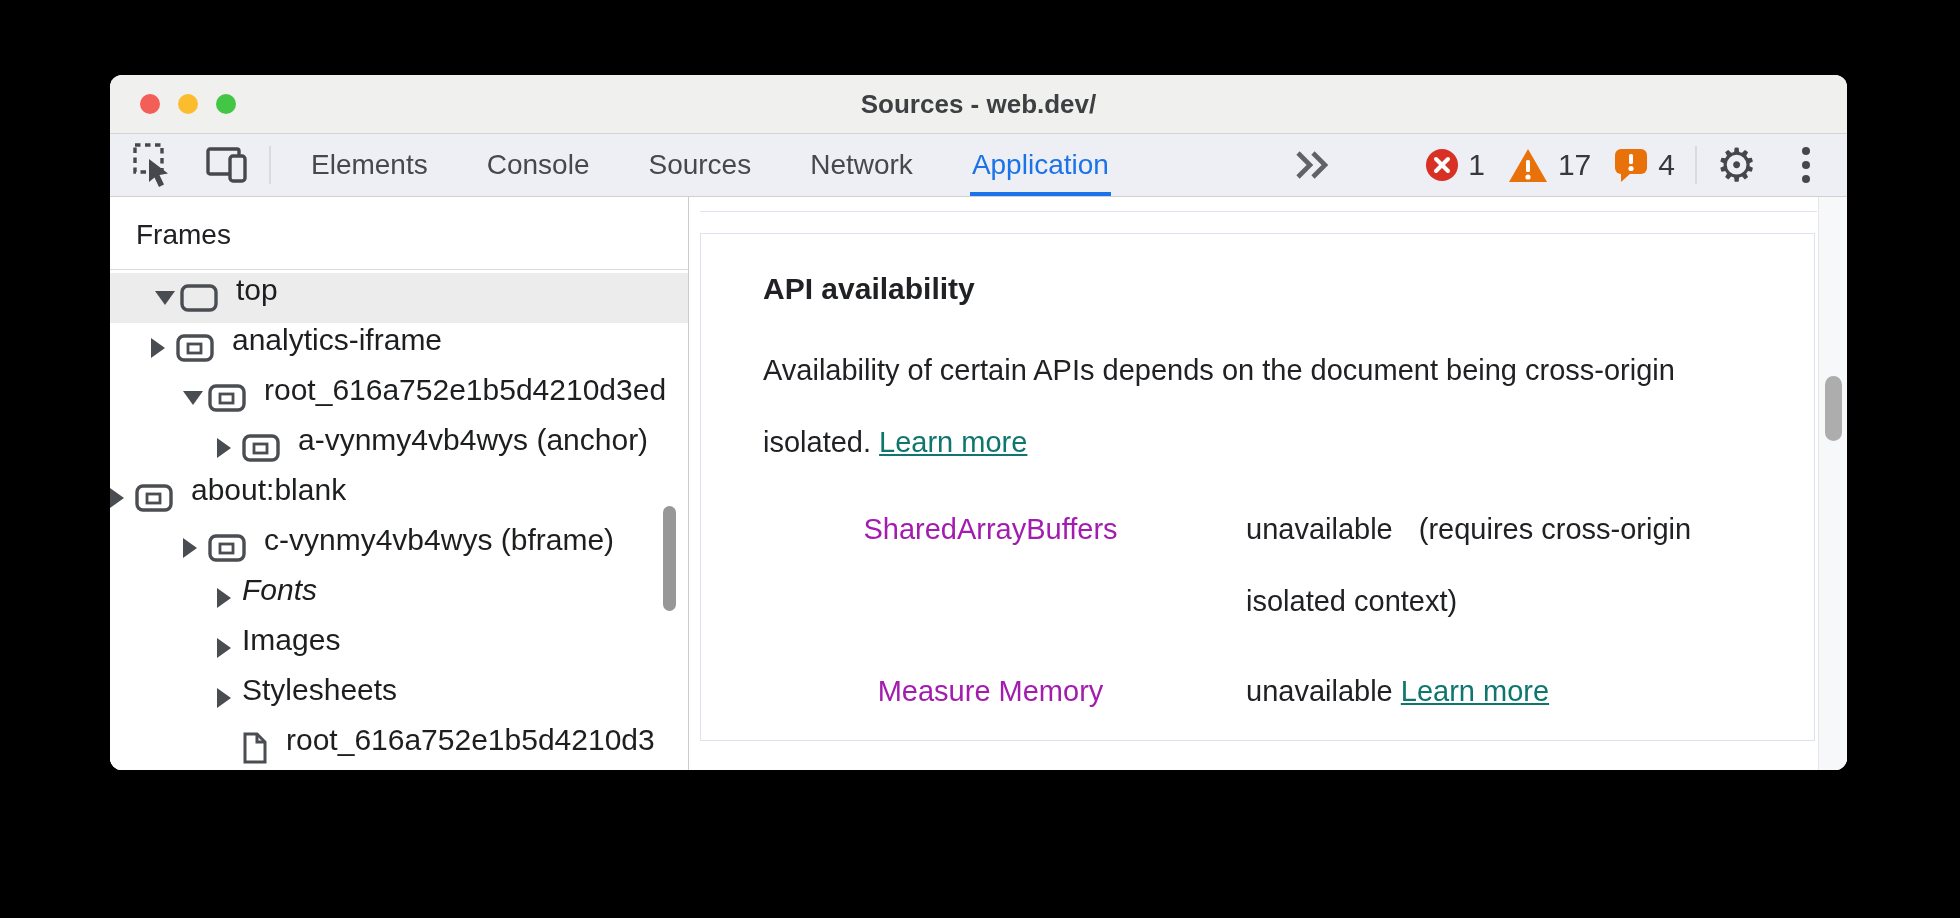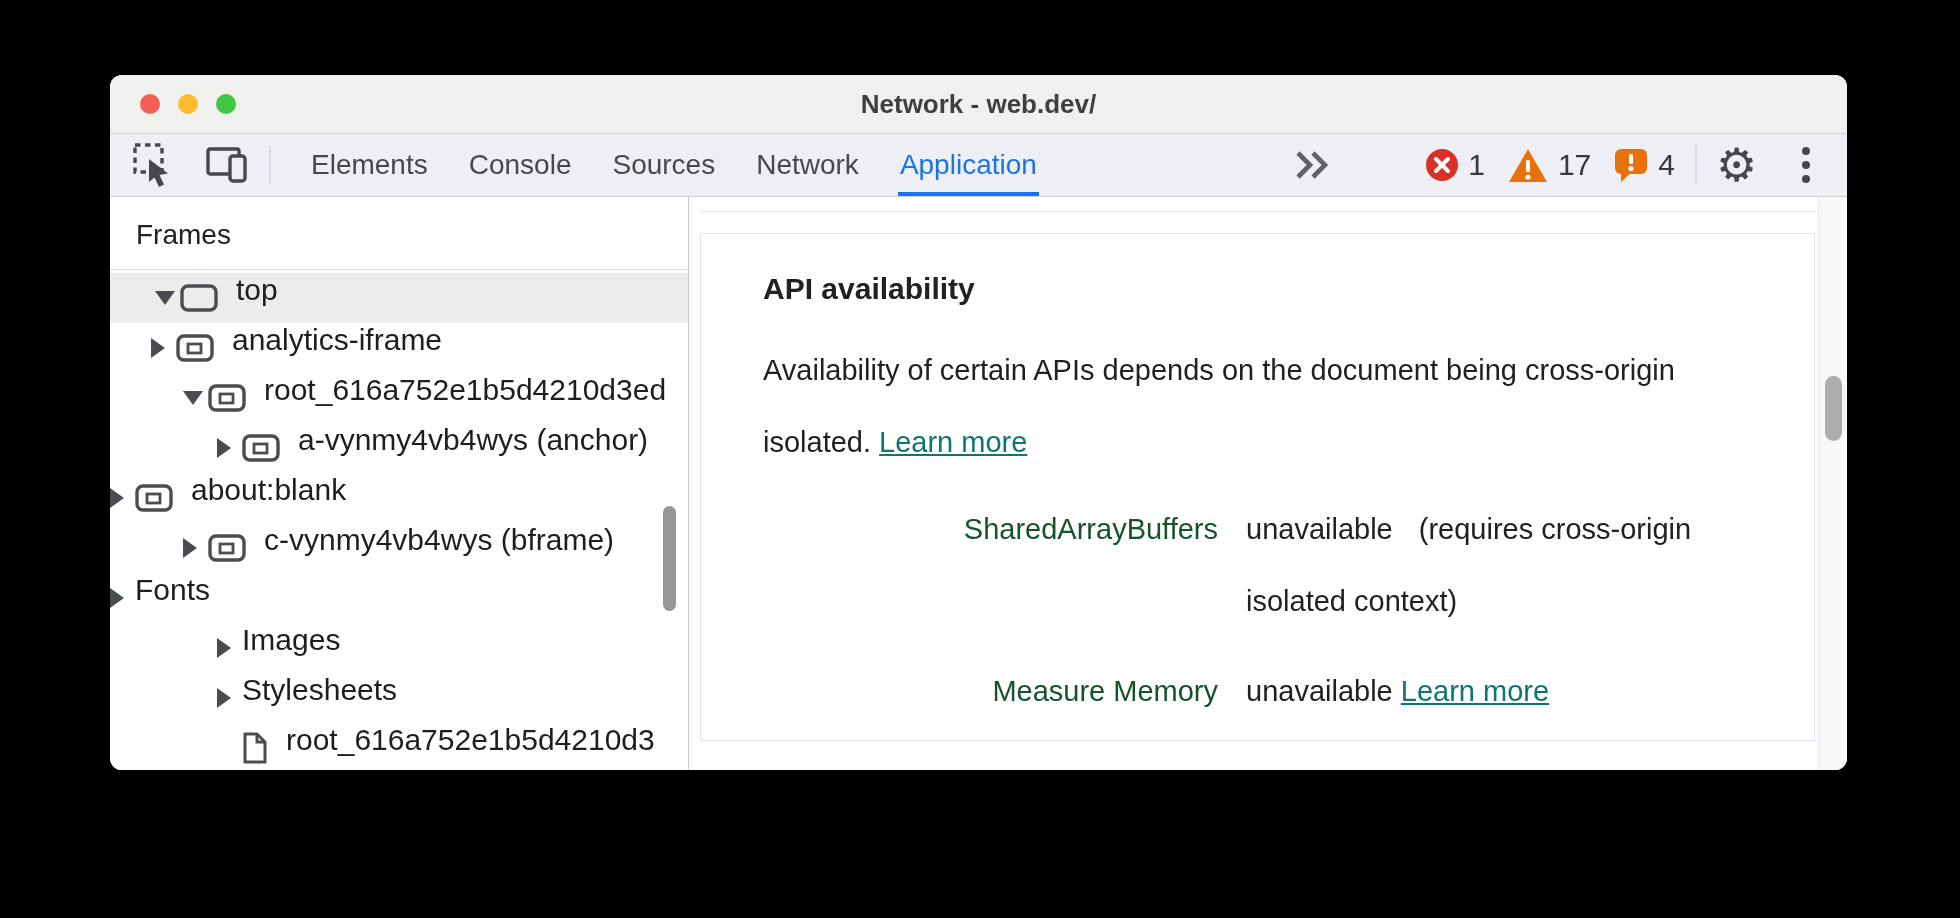--- a/index.html
+++ b/index.html
@@ -17,21 +17,21 @@
     font-size:26px;font-weight:bold;color:#3d3f42;}
   
   .toolbar{position:absolute;left:0;top:59px;width:100%;height:62px;background:#edeff4;
     border-bottom:1px solid #d0d0d0;}
   .tb-icon{position:absolute;top:50%;transform:translateY(-50%);cursor:pointer;}
   .tb-inspect{left:22px;}
   .tb-device{left:95px;}
   .sep{position:absolute;top:12px;height:38px;width:2px;background:#d7dae1;}
   .sep1{left:159px;}
   .sep2{left:1585px;}
-  .tabs{position:absolute;left:201px;top:0;height:100%;display:flex;align-items:center;gap:41px;}
+  .tabs{position:absolute;left:201px;top:0;height:100%;display:flex;align-items:center;gap:59px;}
   .tab{font-size:28px;color:#45484d;cursor:pointer;position:relative;height:100%;
     display:flex;align-items:center;}
   .tab.active{color:#1a73e8;}
   .tab.active::after{content:"";position:absolute;left:-2px;right:-2px;bottom:0;height:4px;
     background:#1a73e8;}
   .more-tabs{position:absolute;left:1184px;top:50%;transform:translateY(-50%);cursor:pointer;}
   .badges{position:absolute;right:172px;top:0;height:100%;display:flex;align-items:center;gap:22px;}
   .badge{display:flex;align-items:center;gap:9px;cursor:pointer;}
   .bcount{font-size:30px;color:#36383b;}
   .gear{position:absolute;left:1606px;top:0;height:100%;display:flex;align-items:center;
@@ -65,39 +65,39 @@
   .main{position:absolute;left:579px;top:0;width:1129px;height:100%;background:#fff;}
   .prev-line{position:absolute;left:11px;top:14px;width:1117px;height:1px;background:#dfe4ee;}
   .section{position:absolute;left:11px;top:36px;width:1115px;height:508px;background:#fff;
     border:1px solid #dde3ee;box-sizing:border-box;padding:36px 18px 0 62px;}
   .section h3{margin:0;font-size:30px;line-height:38px;font-weight:bold;color:#202124;}
   .desc{margin:26px 0 0 0;width:1020px;font-size:29px;line-height:72px;color:#202124;}
   .link{color:#0f766e;text-decoration:underline;cursor:pointer;}
   .fields{margin-top:15px;}
   .frow{display:flex;font-size:29px;line-height:72px;}
   .frow + .frow{margin-top:18px;}
-  .fkey{flex:0 0 455px;text-align:right;color:#14532d;margin-right:28px;}
+  .fkey{flex:0 0 455px;text-align:center;color:#a21caf;margin-right:28px;}
   .fval{flex:0 0 520px;color:#202124;}
   .fdetail{margin-left:26px;}
   .gutter{position:absolute;left:1708px;top:0;width:29px;height:100%;background:#f7f8f9;
     border-left:1px solid #e7e7e7;}
   .gthumb{position:absolute;left:6px;top:179px;width:17px;height:65px;border-radius:9px;
     background:#adadad;cursor:pointer;}
   svg{display:block;}
 </style>
 </head>
 <body>
 
 <div class="window">
 
   <div class="titlebar">
     <span class="light red"></span>
     <span class="light yellow"></span>
     <span class="light green"></span>
-    <div class="title">Network - web.dev/</div>
+    <div class="title">Sources - web.dev/</div>
   </div>
 
   <div class="toolbar">
     <div class="tb-icon tb-inspect">
       <svg width="44" height="46" viewBox="0 0 44 46">
         <rect x="3" y="3" width="27" height="27" fill="none" stroke="#46484d" stroke-width="3.4" stroke-dasharray="5.5 4.5"></rect>
         <polygon points="17,17 36,31.5 27.5,33 32,42.5 27,45 22.5,35.5 17,40" fill="#46484d"></polygon>
       </svg>
     </div>
     <div class="tb-icon tb-device">
@@ -236,21 +236,21 @@
               <i class="tri-right"></i>
             </span>
             <span class="ticon">
               <svg width="38" height="28" viewBox="0 0 38 28">
                 <rect x="2" y="2" width="34" height="24" rx="6" fill="none" stroke="#4a4d52" stroke-width="3.4"></rect>
                 <rect x="12" y="10" width="13" height="9" fill="none" stroke="#4a4d52" stroke-width="2.8"></rect>
               </svg>
             </span>
             <span class="tlabel">c-vynmy4vb4wys (bframe)</span>
           </div>
-          <div class="trow" style="">
+          <div class="trow" style="padding-left: 107px; font-style: italic;">
             <span class="arrowbox">
               <i class="tri-right"></i>
             </span>
             <span class="tlabel">Fonts</span>
           </div>
           <div class="trow" style="padding-left: 107px;">
             <span class="arrowbox">
               <i class="tri-right"></i>
             </span>
             <span class="tlabel">Images</span>

